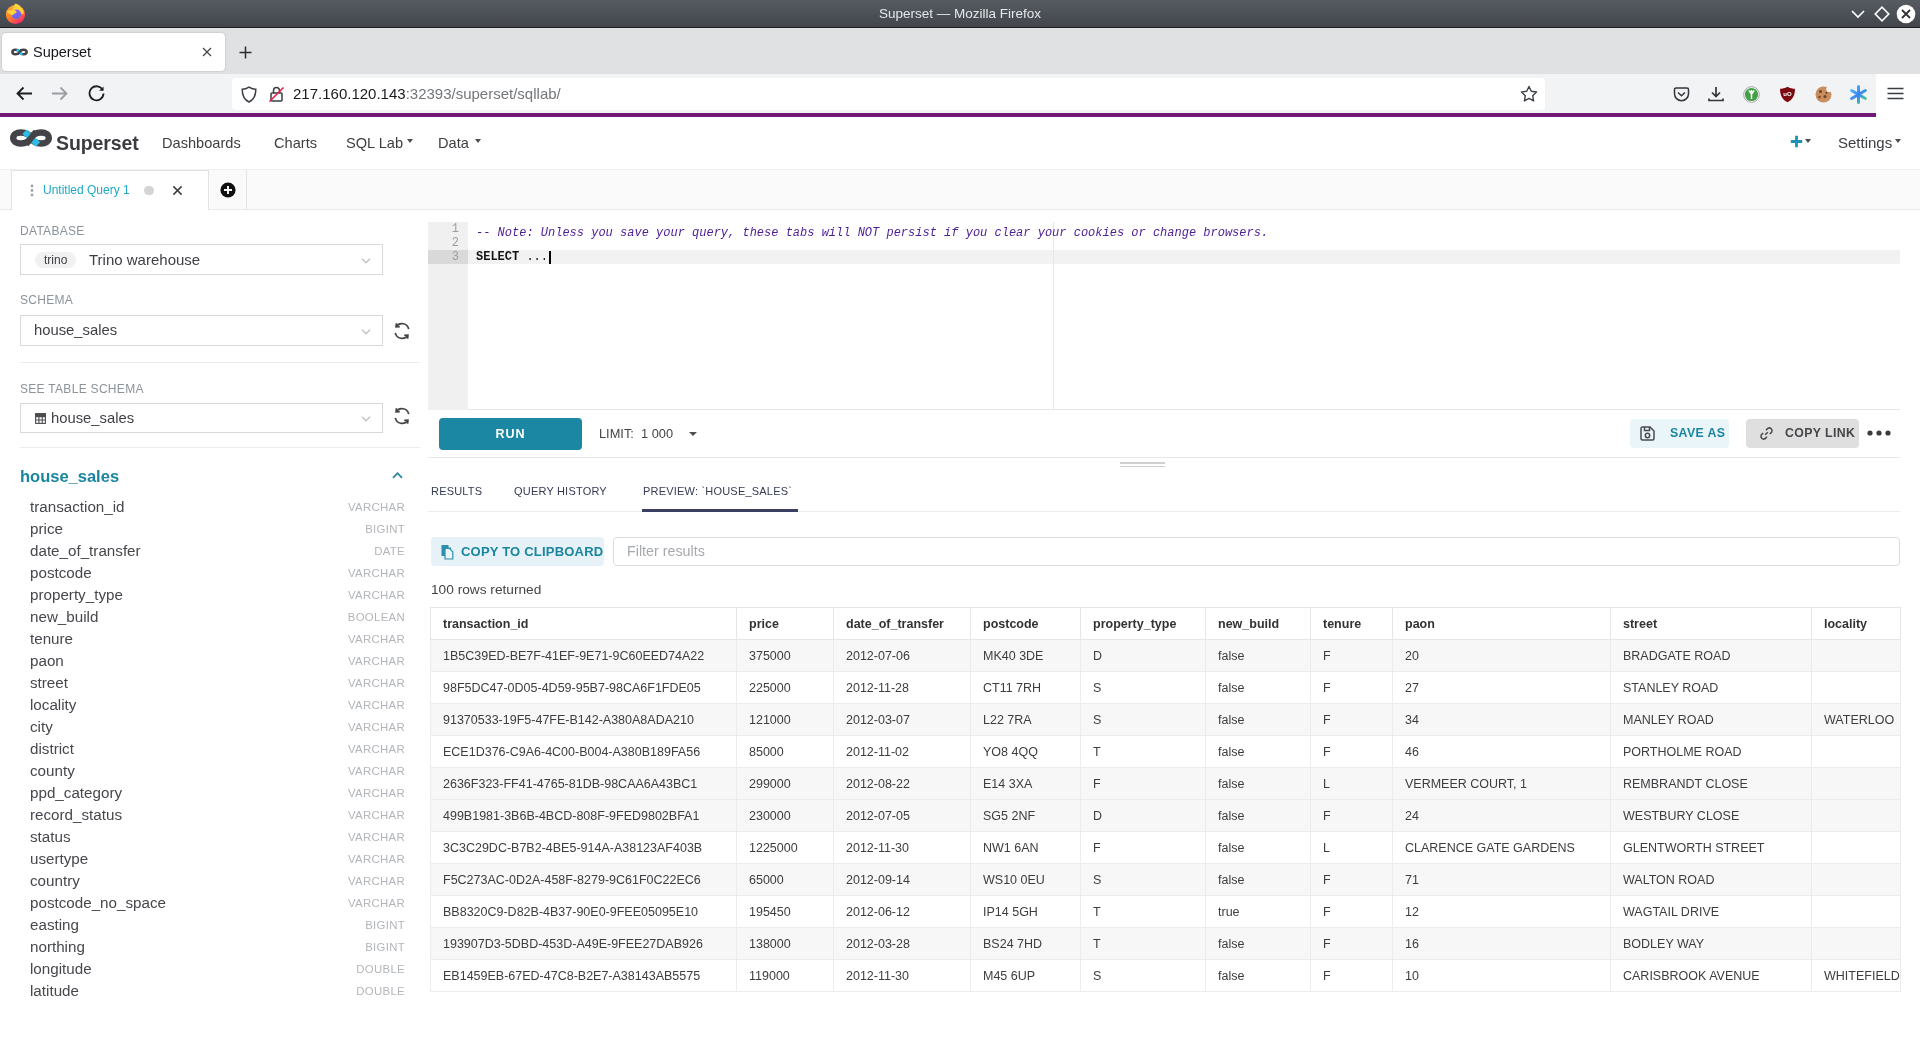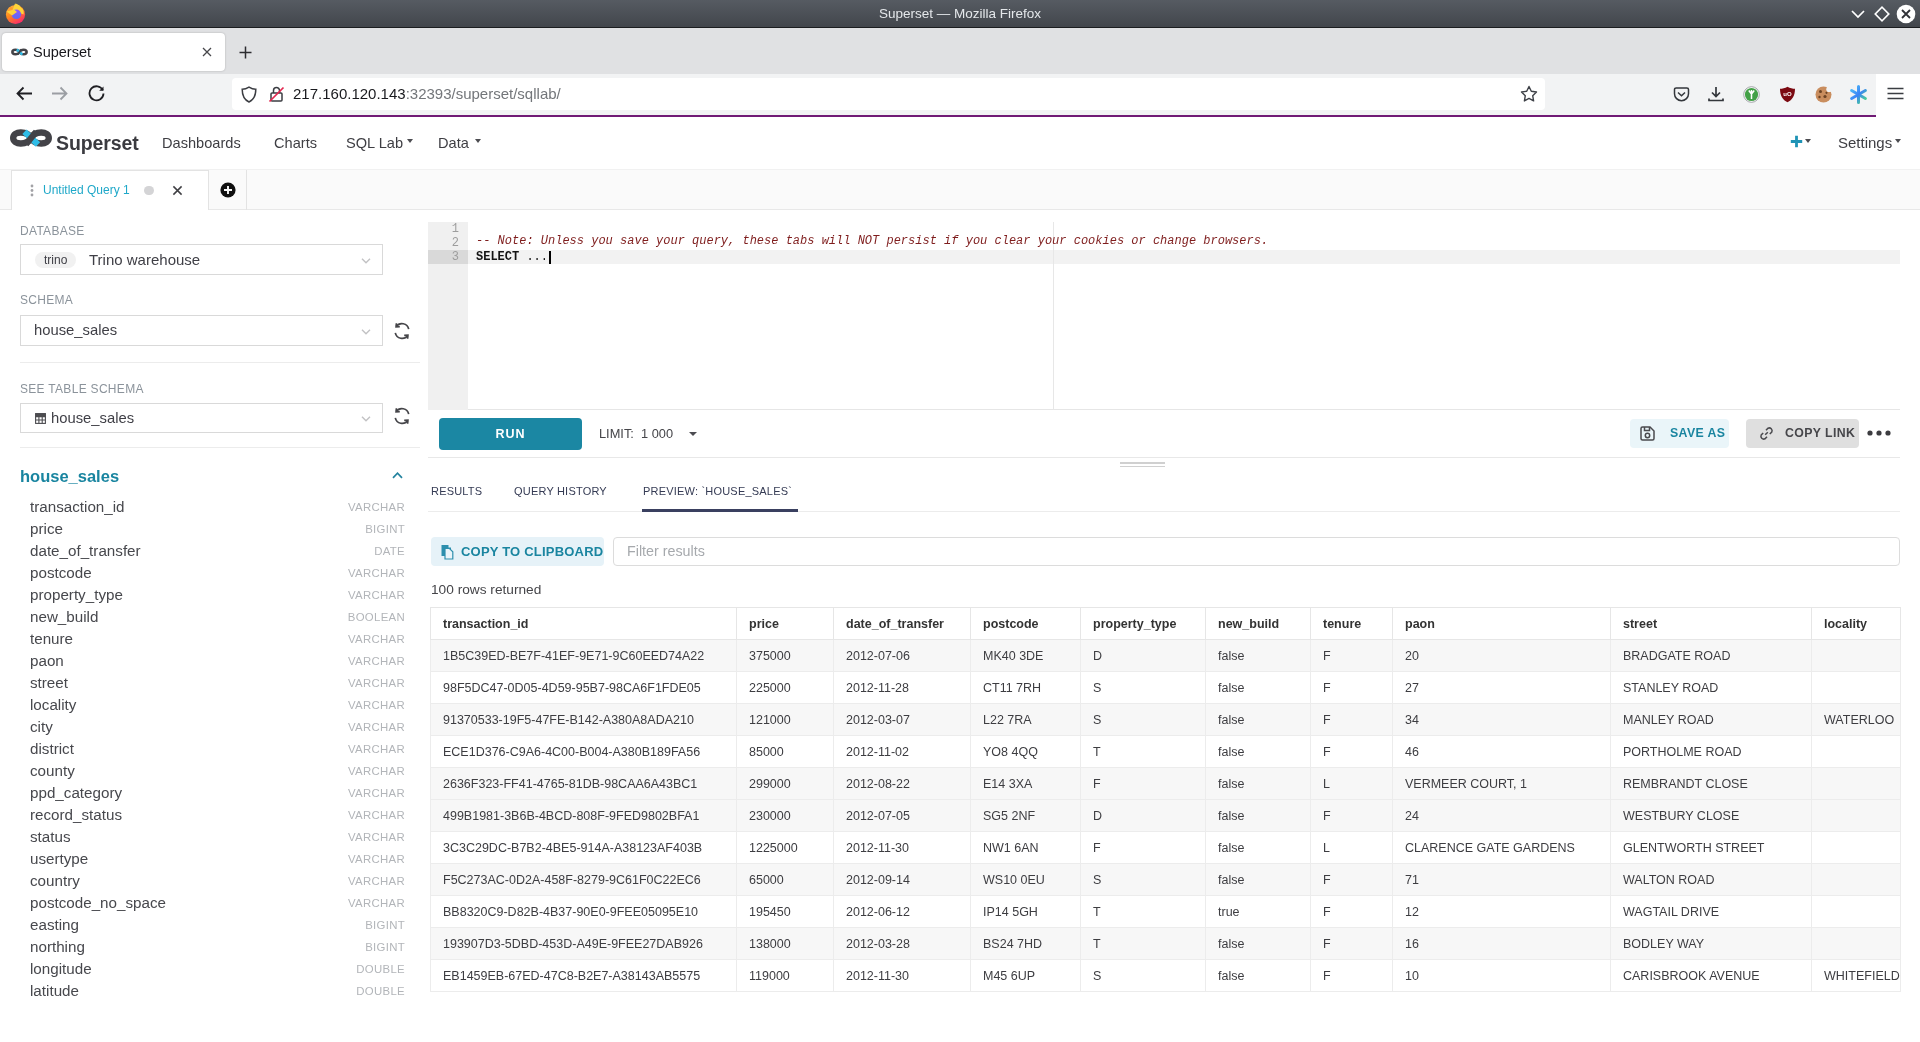--- a/index.html
+++ b/index.html
@@ -8,21 +8,21 @@
 
 #titlebar{position:absolute;left:0;top:0;width:1920px;height:28px;
   background:linear-gradient(#565b62,#42464c);border-bottom:1px solid #1b1d20}
 #titlebar .title{position:absolute;left:0;right:0;top:0;height:27px;line-height:27px;
   text-align:center;color:#e4e7ea;font-size:13.5px}
 #tabbar{position:absolute;left:0;top:28px;width:1920px;height:46px;background:#e0e1e3}
 #btab{position:absolute;left:2px;top:5px;width:223px;height:38px;background:#fff;
   border-radius:4px;box-shadow:0 0 2px rgba(0,0,0,.25)}
 #btab .t{position:absolute;left:31px;top:0;height:38px;line-height:38px;font-size:14.5px;color:#17171c}
 #urlrow{position:absolute;left:0;top:74px;width:1876px;height:43px;background:#f2f3f4;
-  border-bottom:2px solid #701a75}
+  border-bottom:4px solid #701a75}
 #urlfield{position:absolute;left:232px;top:4px;width:1313px;height:32px;background:#fff;border-radius:4px}
 .urltxt{position:absolute;left:61px;top:0;height:32px;line-height:32px;font-size:15px;color:#191a1e;white-space:pre}
 .urltxt span{color:#73767a}
 
 #navbar{position:absolute;left:0;top:117px;width:1920px;height:53px;background:#fff;
   border-bottom:1px solid #f1f1f1}
 #navbar .brand{position:absolute;left:56px;top:0;height:52px;line-height:52px;
   font-size:19.5px;font-weight:bold;color:#3b3b40;letter-spacing:-.1px}
 .navlink{position:absolute;top:0;height:52px;line-height:52px;font-size:14.6px;color:#3e3e43}
 .caret{position:absolute;width:0;height:0;border-left:3.6px solid transparent;
@@ -381,21 +381,21 @@
 </div>
 
 <div id="editor">
   <div id="gutter"></div>
   <div id="activeline"></div>
   <div id="gactive"></div>
   <div id="printmargin"></div>
   <div class="gnum" style="top:0">1</div>
   <div class="gnum" style="top:14px">2</div>
   <div class="gnum" style="top:28px">3</div>
-  <div class="cline" style="top:12px;color:#7f1d1d;font-style:italic">-- Note: Unless you save your query, these tabs will NOT persist if you clear your cookies or change browsers.</div>
+  <div class="cline" style="top:4px;color:#4c1d95;font-style:italic">-- Note: Unless you save your query, these tabs will NOT persist if you clear your cookies or change browsers.</div>
   <div class="cline" style="top:28px;color:#141414"><b>SELECT</b> ...</div>
   <div id="cursor"></div>
 </div>
 
 <div id="etoolbar">
   <div id="runbtn">RUN</div>
   <div style="position:absolute;left:171px;top:0;height:48px;line-height:48px;font-size:12.8px;color:#454549">LIMIT:</div>
   <div style="position:absolute;left:213px;top:0;height:48px;line-height:48px;font-size:12.8px;color:#454549">1 000</div>
   <div class="caret" style="left:261px;top:22px;border-left-width:4px;border-right-width:4px"></div>
   <div class="tbtn" id="saveas" style="left:1202px;width:99px;background:#eaf5f9;color:#1a85a0;padding-left:40px">SAVE AS

